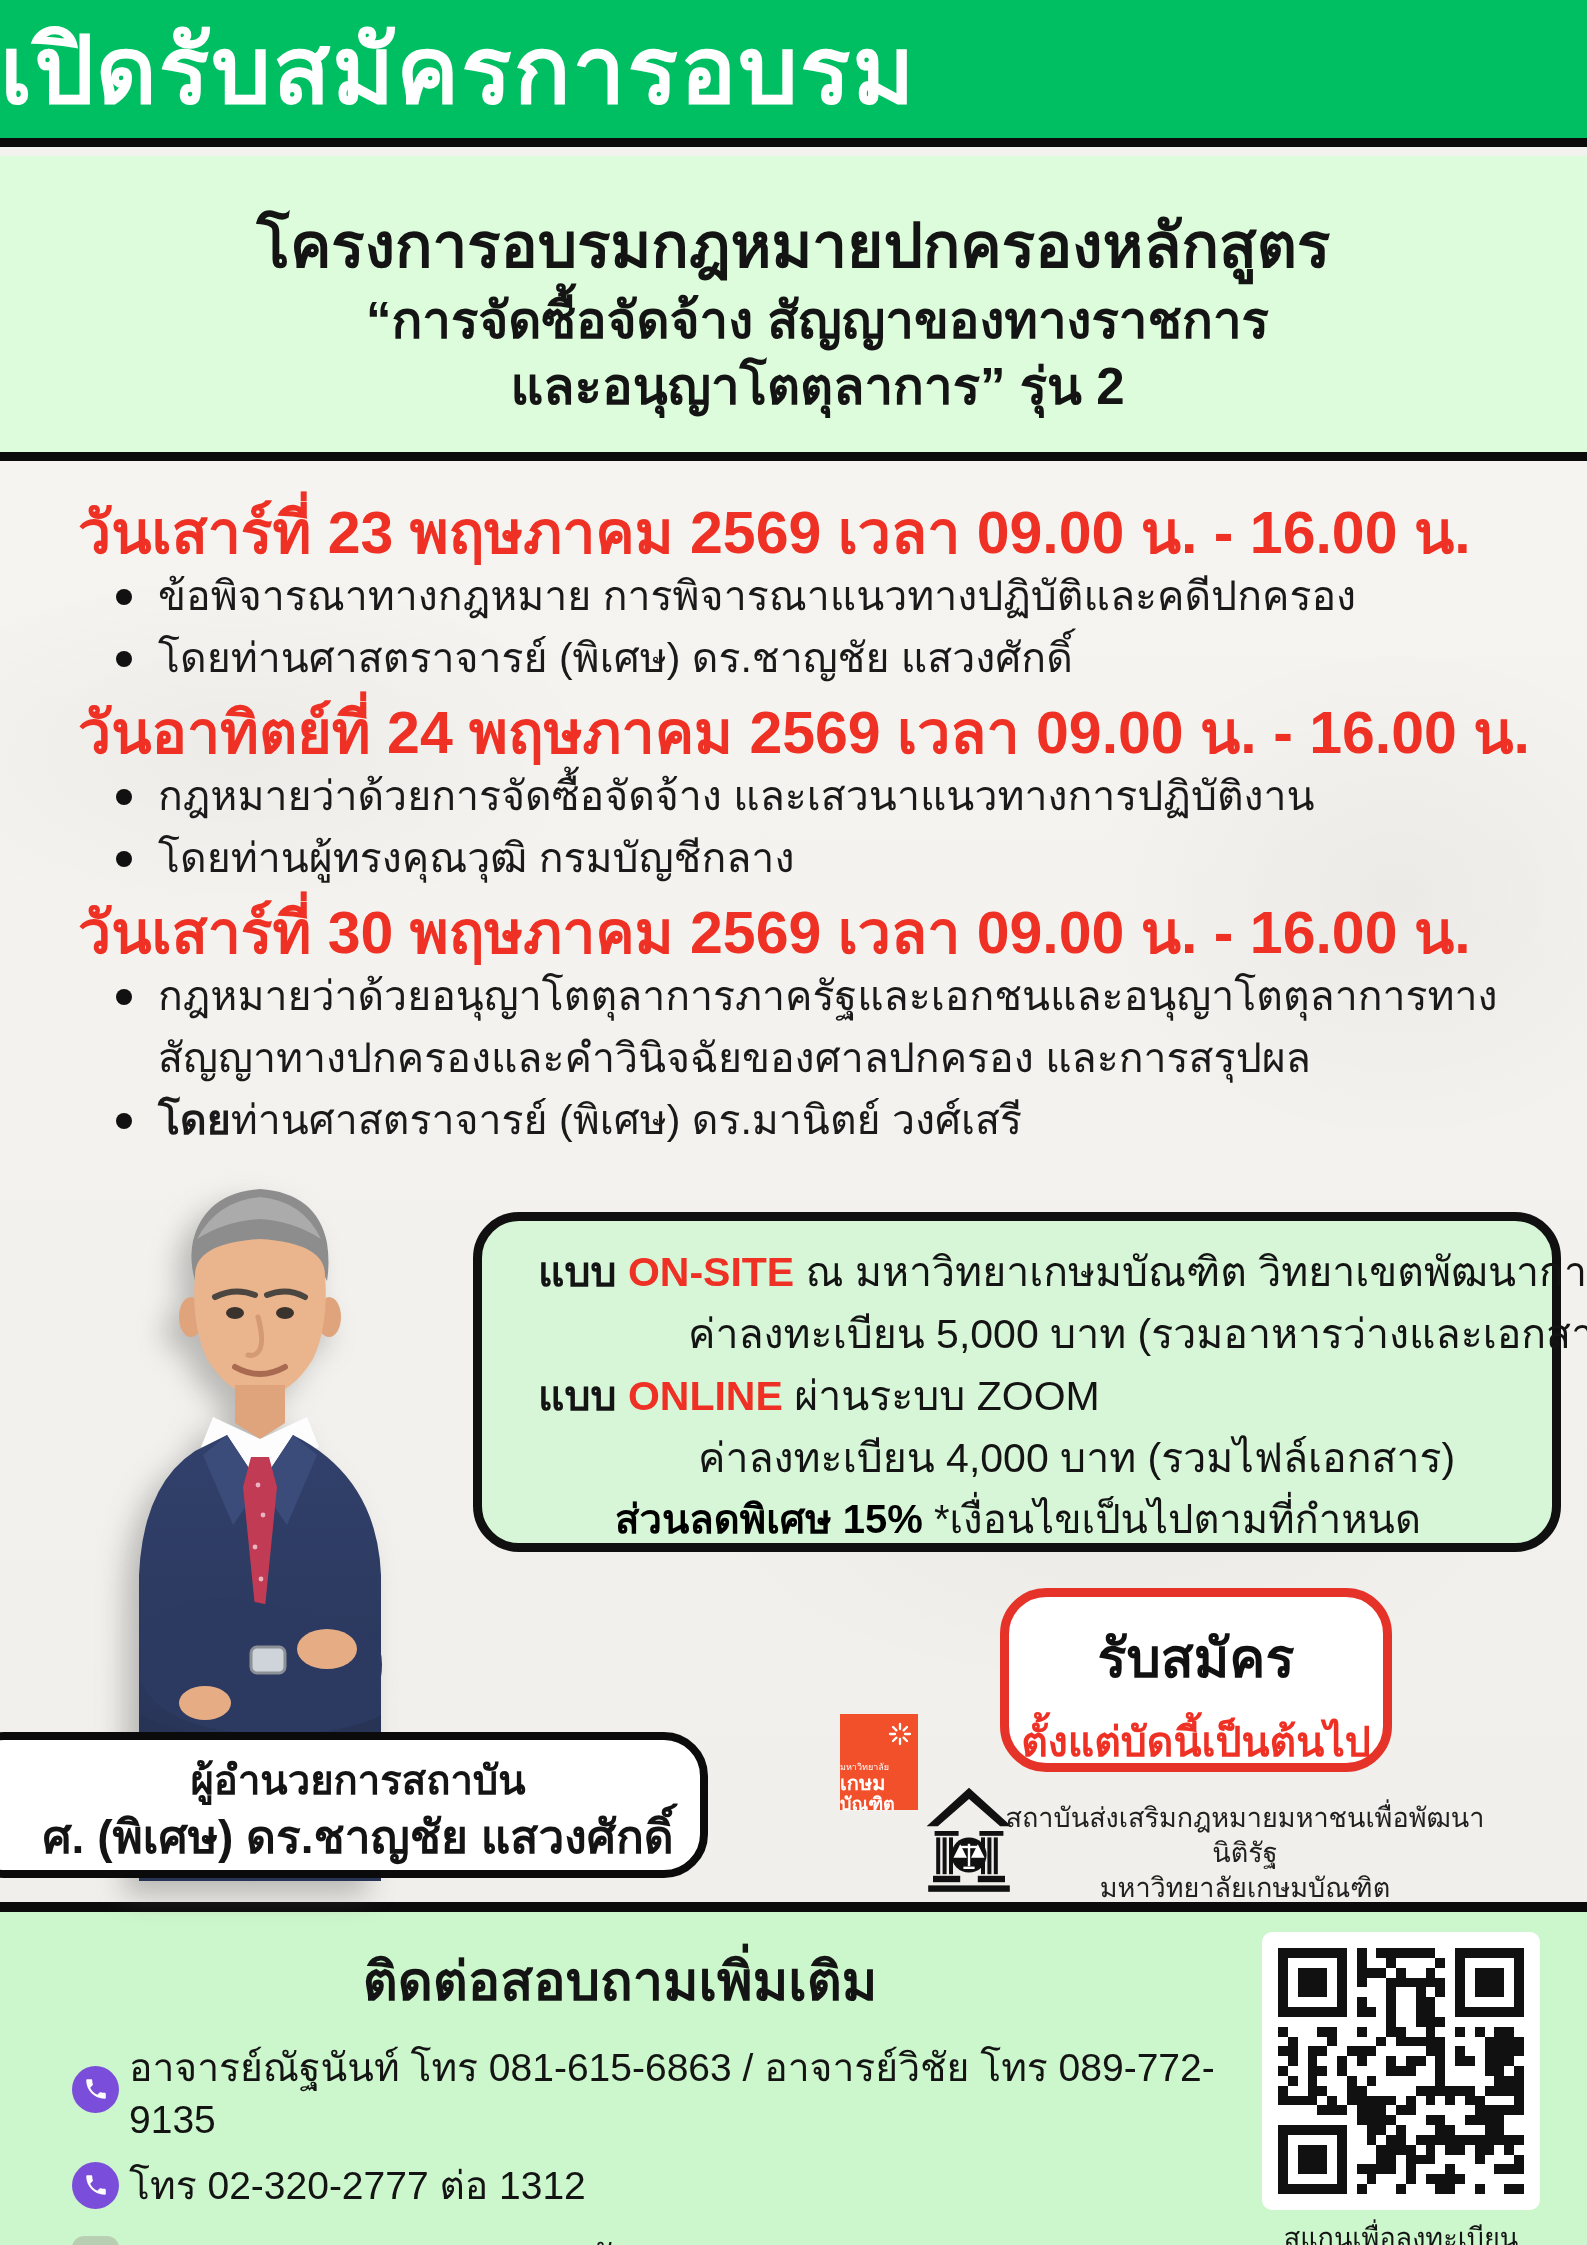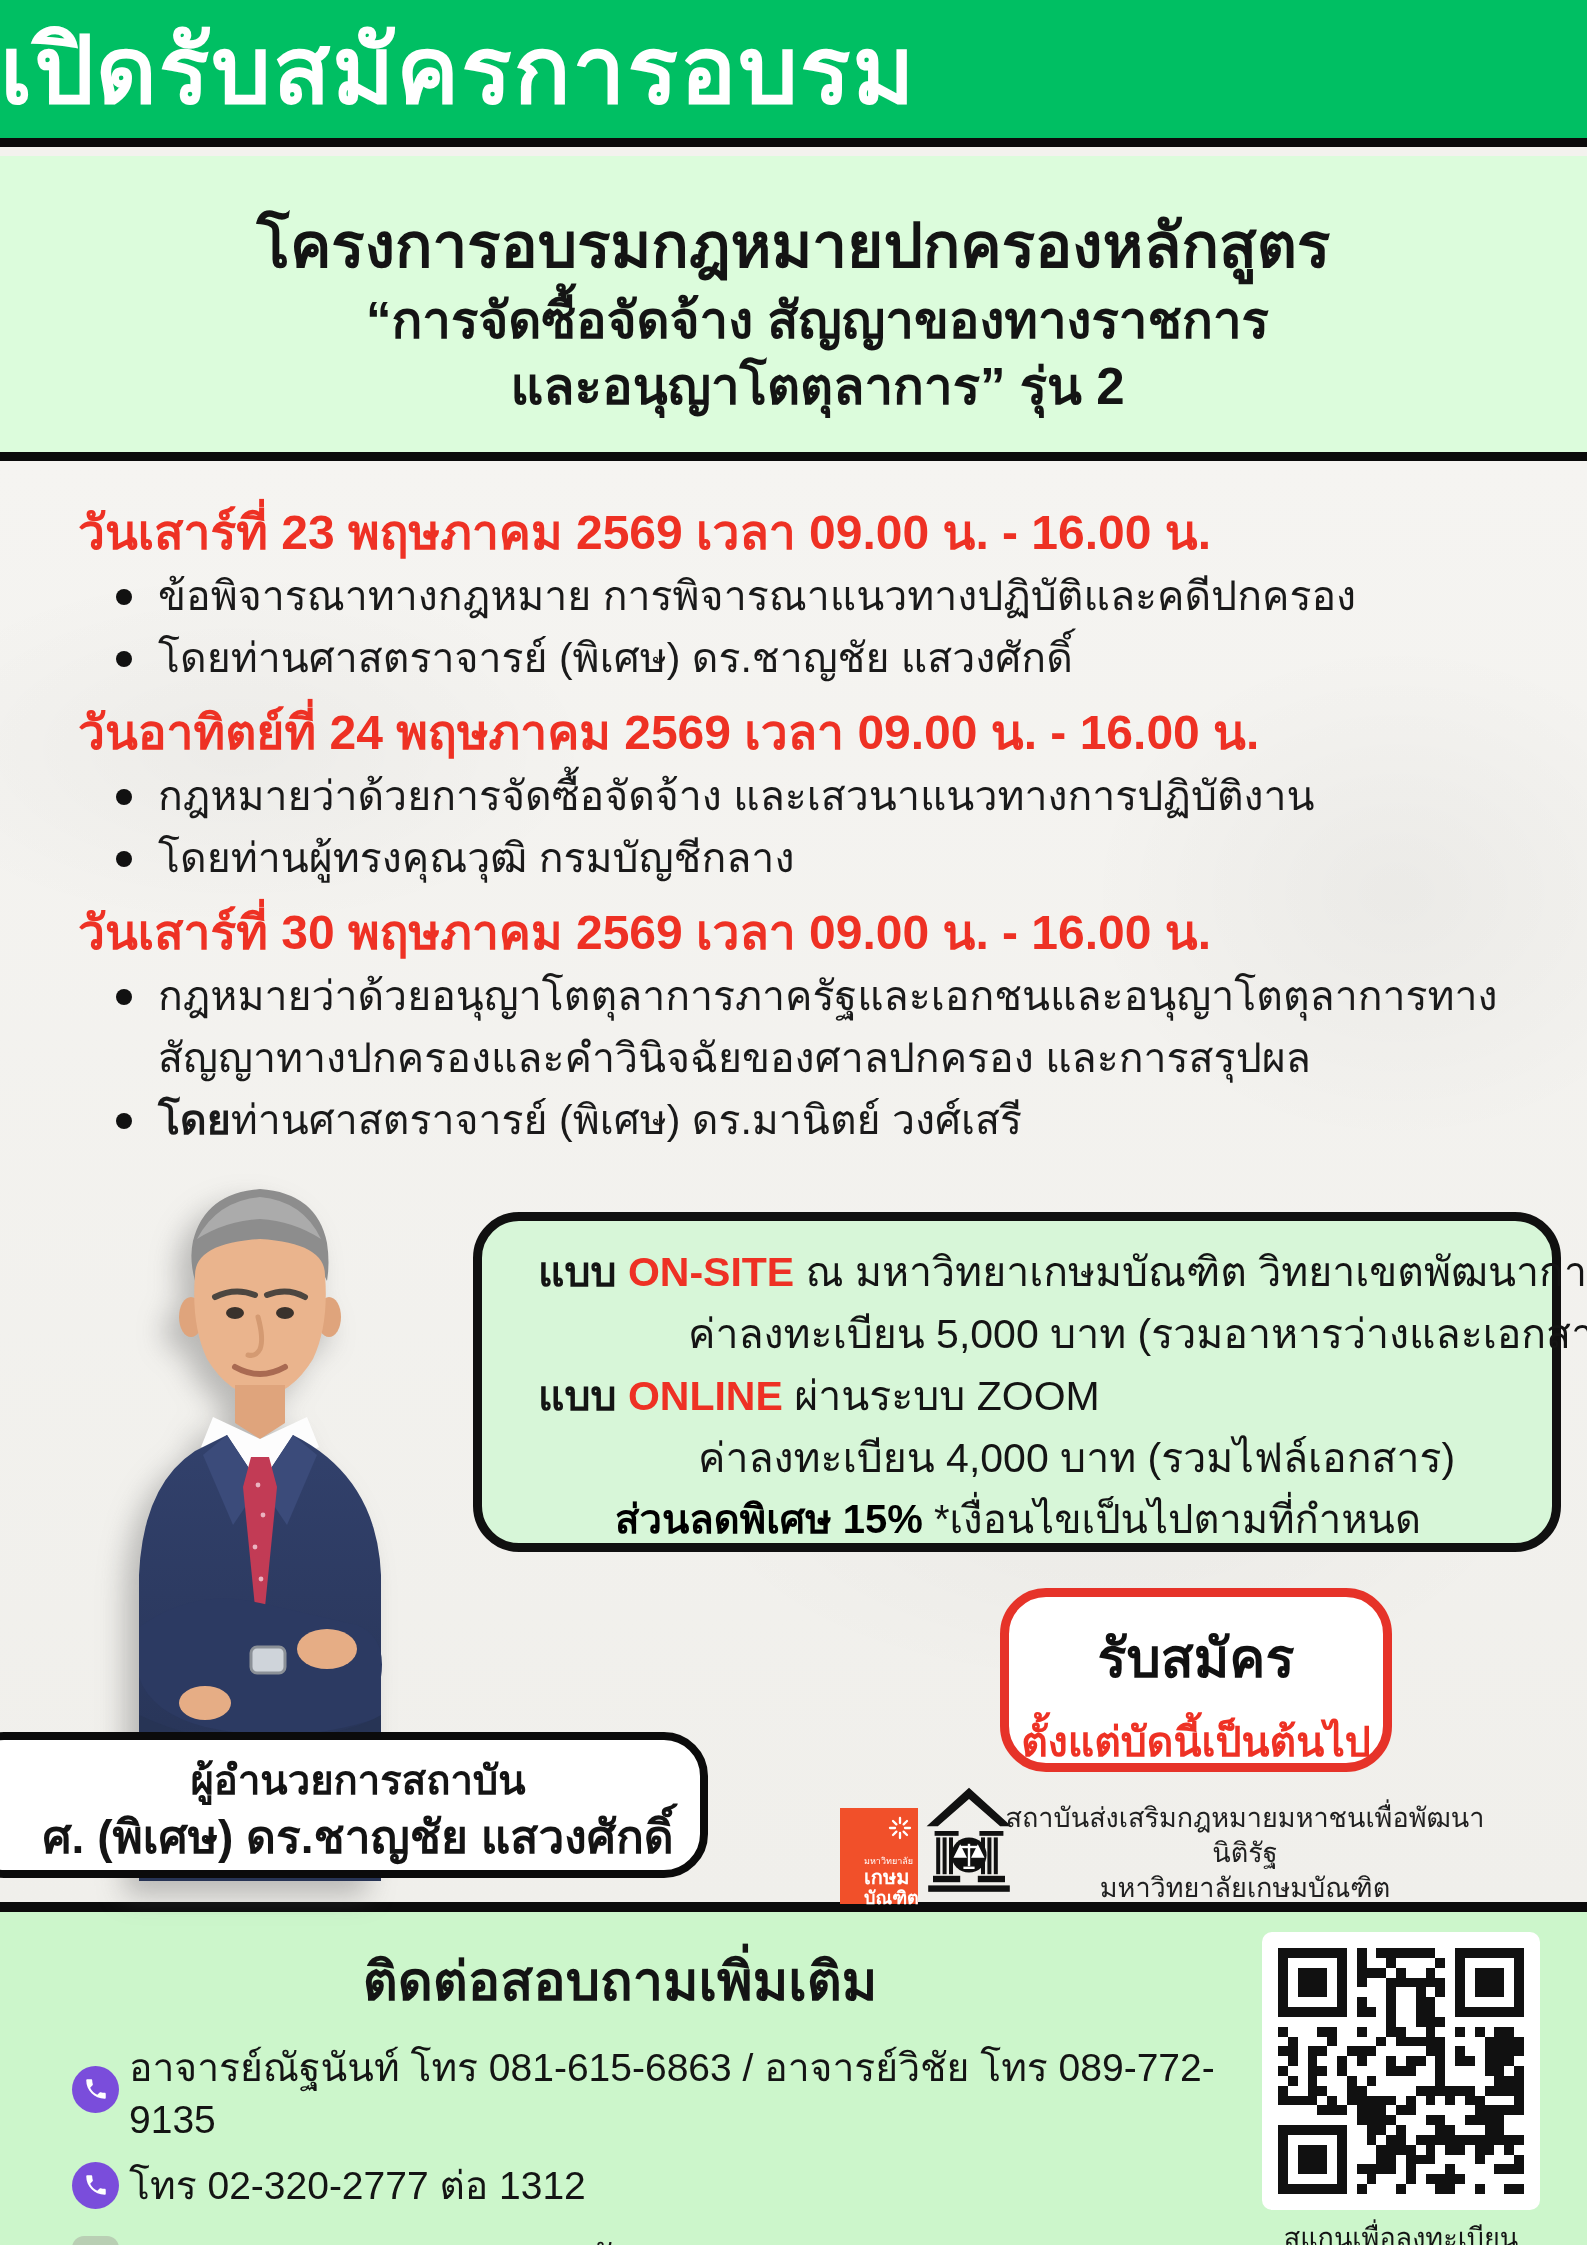--- a/index.html
+++ b/index.html
@@ -19,21 +19,21 @@
 
   
   .body-section{position:absolute;top:461px;left:0;width:1587px;height:1441px;
     background:
       radial-gradient(ellipse 600px 300px at 15% 20%, rgba(0,0,0,0.030), transparent 60%),
       radial-gradient(ellipse 520px 420px at 88% 30%, rgba(0,0,0,0.035), transparent 60%),
       radial-gradient(ellipse 700px 320px at 70% 72%, rgba(0,0,0,0.028), transparent 60%),
       linear-gradient(#f5f4f1,#f0efeb);}
 
   .schedule{position:absolute;top:28px;left:78px;width:1455px;}
-  .sched-date{color:#ee3124;font-weight:bold;font-size:48px;line-height:64px;margin-top:12px;}
+  .sched-date{color:#ee3124;font-weight:bold;font-size:59px;line-height:64px;margin-top:12px;}
   .bullet{display:flex;font-size:41px;line-height:62px;color:#1a1a1a;}
   .bullet .dot{flex:0 0 16px;height:16px;border-radius:50%;background:#111;margin:24px 26px 0 38px;}
   .bullet-text{flex:1;}
   .bold-prefix{font-weight:bold;}
 
   
   .photo{position:absolute;left:55px;top:694px;width:400px;height:726px;z-index:1;
     filter:drop-shadow(-14px 14px 14px rgba(100,100,100,.40));}
 
   
@@ -56,22 +56,22 @@
   .apply-2{font-size:41px;font-weight:bold;color:#ee3124;margin-top:8px;}
 
   
   .director-box{position:absolute;left:-40px;top:1271px;width:748px;height:146px;z-index:3;
     background:#ffffff;border:8px solid #0b0b0b;border-radius:44px;box-sizing:border-box;
     text-align:center;padding:12px 16px 0 64px;}
   .dir-1{font-size:40px;font-weight:bold;line-height:56px;}
   .dir-2{font-size:46px;font-weight:bold;line-height:58px;}
 
   
-  .kb-logo{position:absolute;left:840px;top:1347px;width:78px;height:96px;background:#f1502a;z-index:2;
-    box-sizing:border-box;padding:6px 6px 4px 24px;}
+  .kb-logo{position:absolute;left:840px;top:1253px;width:78px;height:96px;background:#f1502a;z-index:2;
+    box-sizing:border-box;padding:6px 6px 4px 0;}
   .kb-star{position:absolute;top:8px;right:6px;}
   .kb-t1{color:#fff;font-size:9px;margin-top:42px;line-height:10px;}
   .kb-t2{color:#fff;font-size:20px;font-weight:bold;line-height:22px;}
   .kb-t3{color:#fff;font-size:18px;font-weight:bold;line-height:20px;}
   .temple-logo{position:absolute;left:925px;top:1325px;z-index:2;}
   .institute-text{position:absolute;left:1000px;top:1340px;width:490px;text-align:center;z-index:2;
     font-size:27px;line-height:35px;color:#202020;}
 
   
   .footer{position:absolute;top:1902px;left:0;width:1587px;height:343px;background:#ccf6cb;

